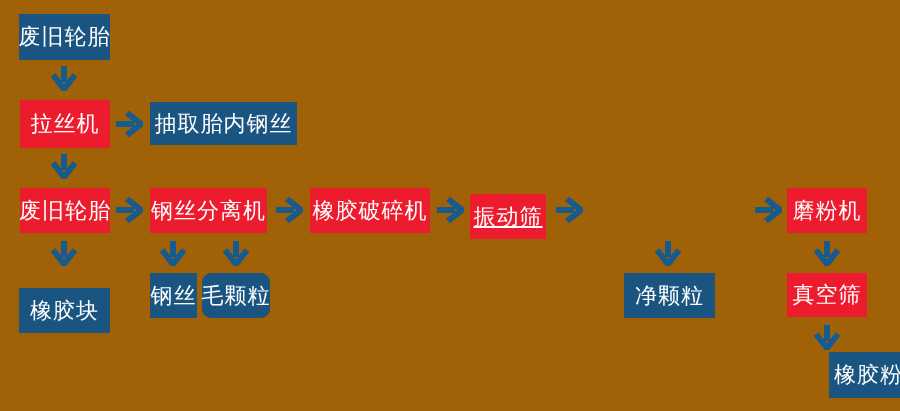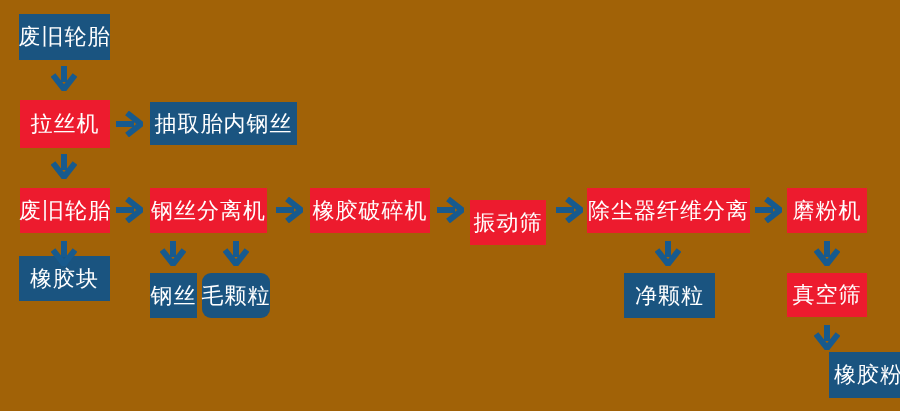--- a/index.html
+++ b/index.html
@@ -40,25 +40,24 @@
 <div class="canvas">
 
   <div class="node blue" style="left:19px; top:14px; width:91px; height:46px;">废旧轮胎</div>
 
   <div class="node blue" style="left:150px; top:102px; width:147px; height:43px;">抽取胎内钢丝</div>
   <div class="node red" style="left:20px; top:100px; width:90px; height:48px;">拉丝机</div>
 
   <div class="node red" style="left:20px; top:188px; width:90px; height:45px;">废旧轮胎</div>
   <div class="node red" style="left:150px; top:188px; width:117px; height:45px;text-align:right;">钢丝分离机</div>
   <div class="node red" style="left:310px; top:188px; width:120px; height:45px;">橡胶破碎机</div>
-  <div class="node red" style="left:470px; top:200px; width:76px; height:45px;">振动筛</div>
-  <div class="node red" style="left:587px; top:188px; width:163px; height:45px;">除尘器纤维分离</div>
+  <div class="node red" style="left:470px; top:194px; width:76px; height:45px;text-decoration:underline;">振动筛</div>
   <div class="node red" style="left:787px; top:188px; width:80px; height:45px;">磨粉机</div>
 
-  <div class="node blue" style="left:19px; top:256px; width:91px; height:45px;">橡胶块</div>
+  <div class="node blue" style="left:19px; top:288px; width:91px; height:45px;">橡胶块</div>
   <div class="node blue" style="left:150px; top:273px; width:47px; height:45px;">钢丝</div>
   <div class="node blue" style="left:202px; top:273px; width:68px; height:45px;border-radius:9px;">毛颗粒</div>
   <div class="node blue" style="left:624px; top:273px; width:91px; height:45px;">净颗粒</div>
   <div class="node red" style="left:787px; top:273px; width:80px; height:44px;">真空筛</div>
 
   <div class="node blue" style="left:829px; top:352px; width:79px; height:46px;">橡胶粉</div>
 
   <svg class="arrow" style="left:51px; top:65px;" width="26" height="26" viewBox="0 0 26 26">
     <path d="M13 1 L13 17"></path>
       <path d="M2 10 L13 24 L24 10"></path>

